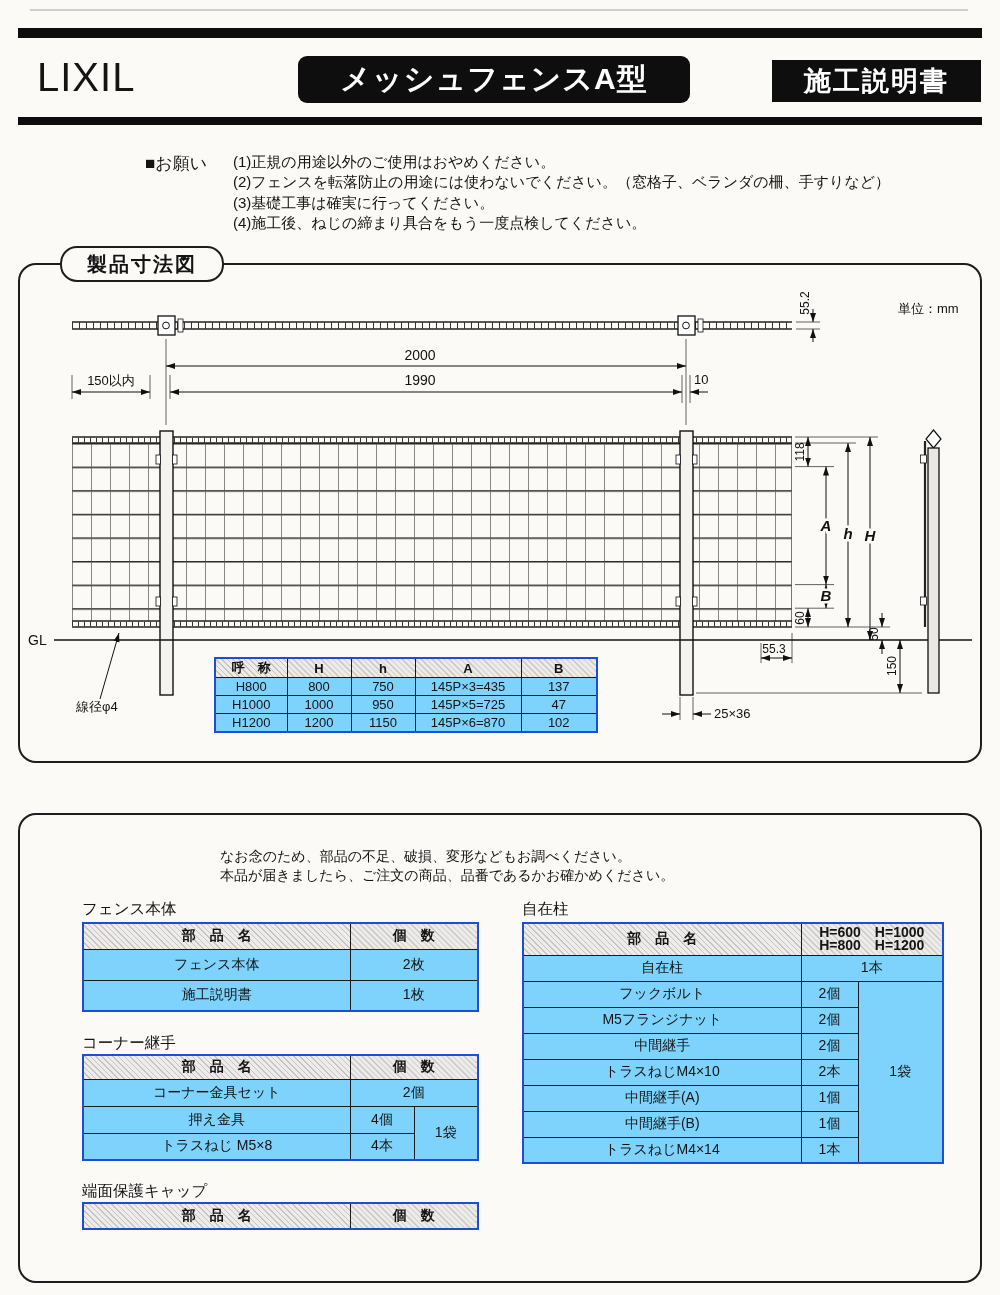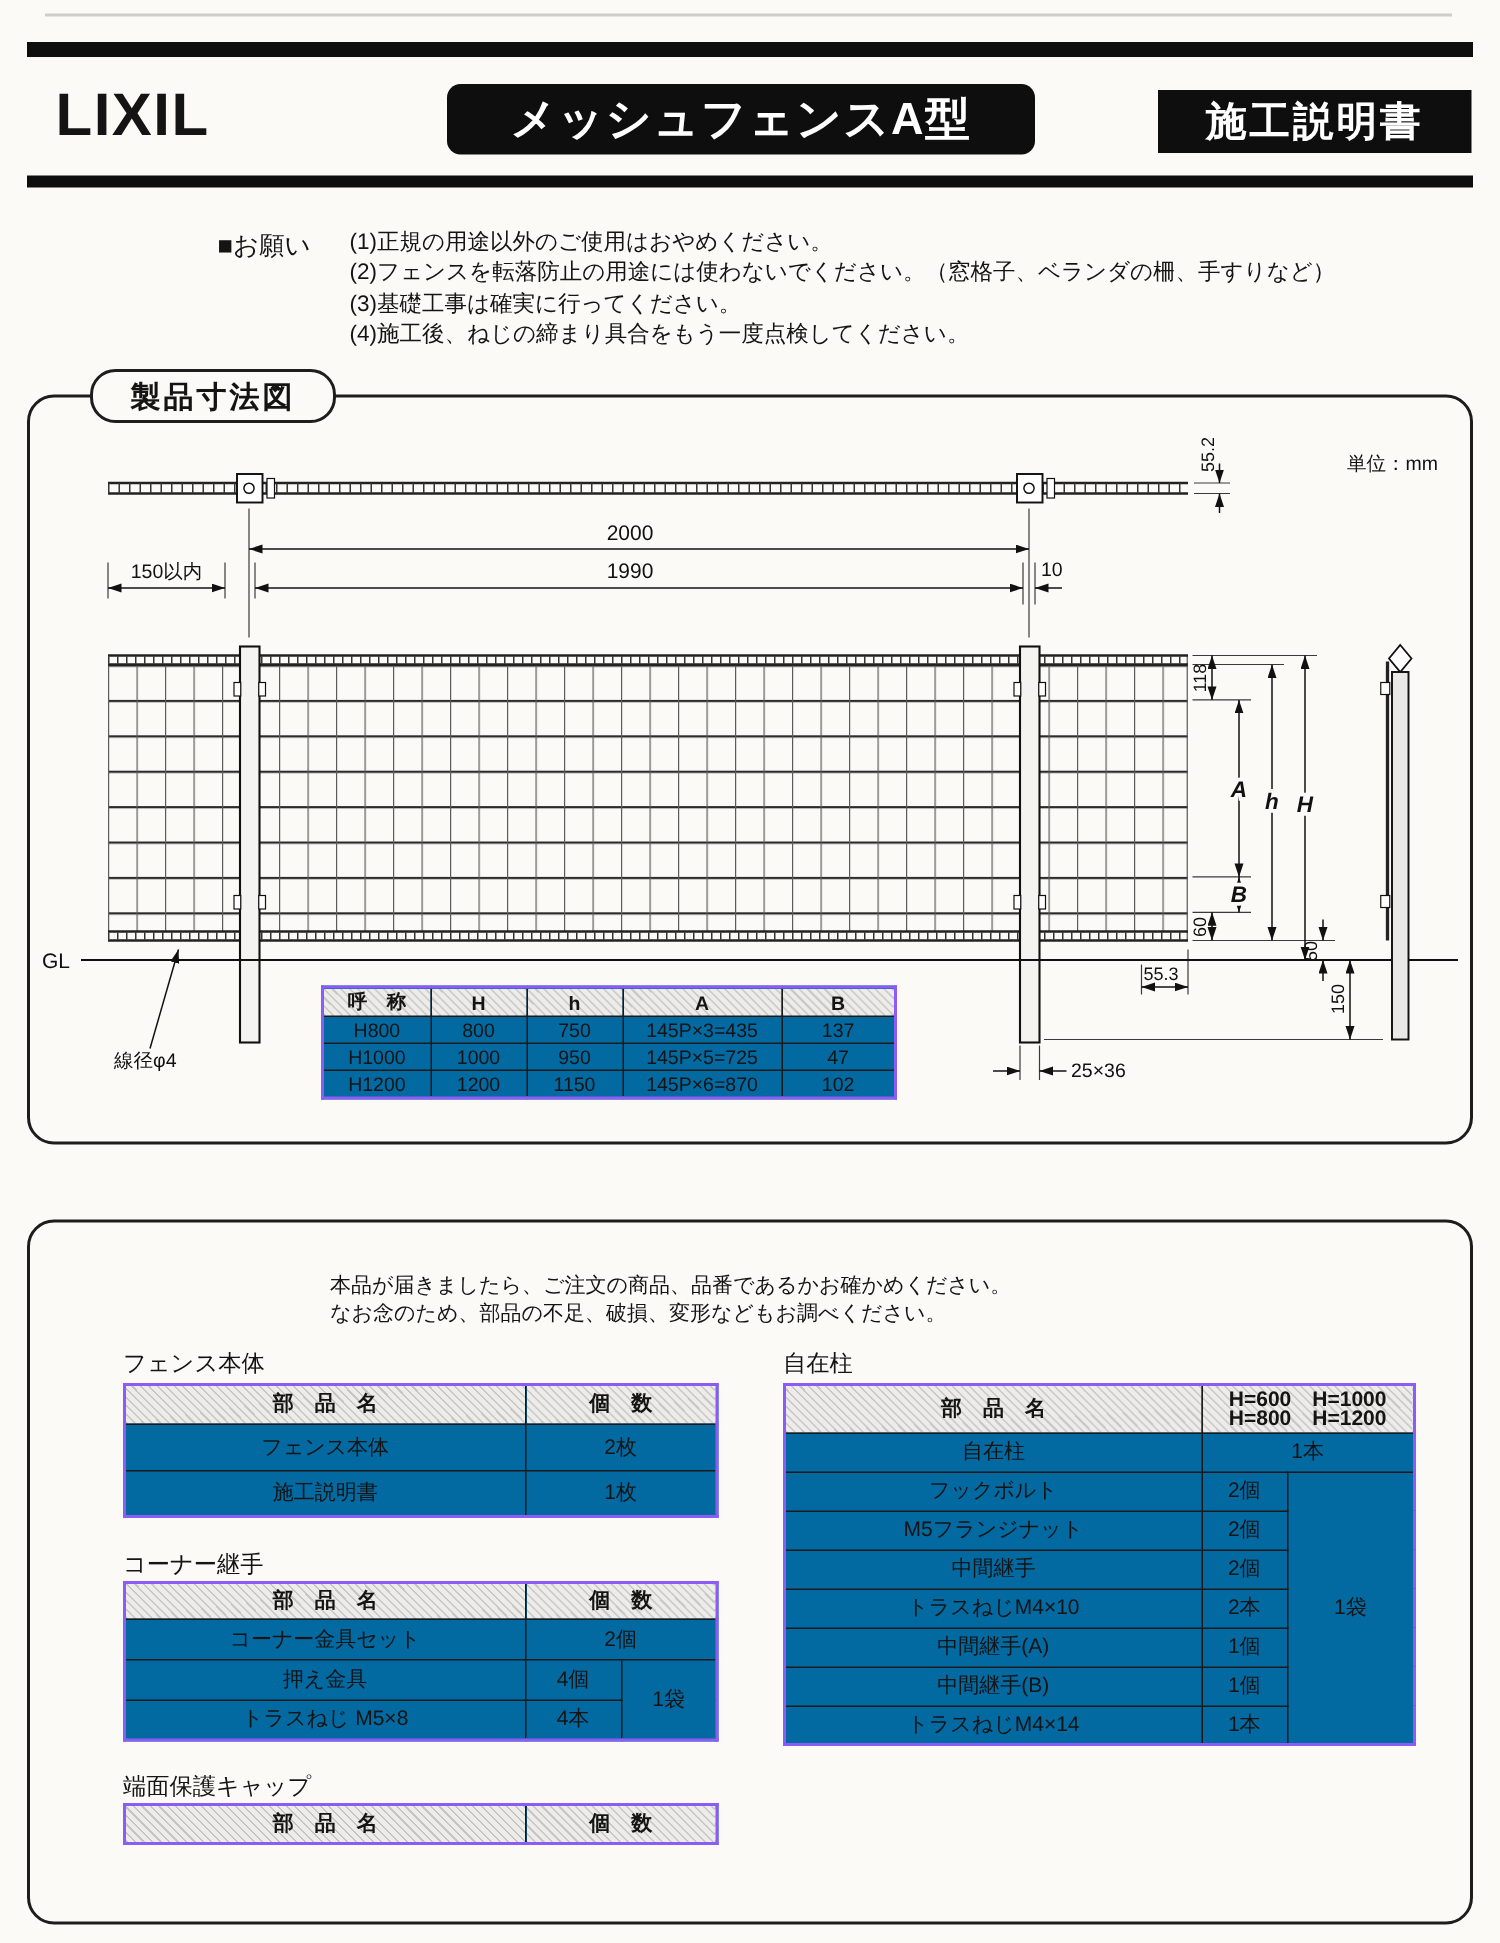--- a/index.html
+++ b/index.html
@@ -1,38 +1,38 @@
 <!DOCTYPE html>
 <html><head>
 <meta charset="utf-8">
 <style>
   *{margin:0;padding:0;box-sizing:border-box}
   html,body{width:1000px;height:1295px}
   body{background:#fbfaf7;font-family:"Liberation Sans","DejaVu Sans",sans-serif;color:#141414;position:relative;overflow:hidden}
   .scan-edge{position:absolute;left:30px;top:9px;width:938px;height:2px;background:#b9b7b3;opacity:.65}
   .bar{position:absolute;background:#0e0e0e}
-  .logo{position:absolute;left:37px;top:55px;font-size:40px;font-weight:700;letter-spacing:1px}
+  .logo{position:absolute;left:37px;top:55px;font-size:40px;font-weight:400;letter-spacing:1px}
   .title-pill{position:absolute;left:298px;top:56px;width:392px;height:47px;background:#0e0e0e;color:#fff;border-radius:9px;display:flex;align-items:center;justify-content:center;font-size:30px;font-weight:700;letter-spacing:1px}
   .doctype{position:absolute;left:772px;top:60px;width:209px;height:42px;background:#0e0e0e;color:#fff;display:flex;align-items:center;justify-content:center;font-size:27px;font-weight:700;letter-spacing:2px}
   .notice-label{position:absolute;left:145px;top:152px;font-size:17px}
   .notice-items{position:absolute;left:233px;top:152px;font-size:15px;line-height:20.4px}
   .rbox{position:absolute;left:18px;border:2px solid #1d1d1d;border-radius:18px}
   .dim-box{top:263px;width:964px;height:500px}
   .pack-box{top:813px;width:964px;height:470px}
   .pill{position:absolute;top:-19px;background:#fbfaf7;border:2px solid #1d1d1d;border-radius:17px;height:36px;display:inline-flex;align-items:center;padding:0 25px;font-size:20px;font-weight:700;letter-spacing:2px}
   .drawing{position:absolute;left:0;top:0}
   svg text{fill:#111;font-family:inherit}
   .t12{font-size:12px}.t13{font-size:13px}.t14{font-size:14px}
   .big{font-size:15px;font-style:italic;font-weight:bold;paint-order:stroke;stroke:#fbfaf7;stroke-width:5px}
   .wire2{stroke:#222;stroke-width:1.6}
   .ext{stroke:#3a3a3a;stroke-width:0.8}
   .dim{stroke:#111;stroke-width:1;marker-start:url(#ar);marker-end:url(#ar)}
   .dimE{stroke:#111;stroke-width:1;marker-end:url(#ar)}
   .clip{fill:#fff;stroke:#111;stroke-width:0.8}
-  table.t{position:absolute;border-collapse:collapse;table-layout:fixed;background:#0369a1;border:2px solid #8b5cf6}
+  table.t{position:absolute;border-collapse:collapse;table-layout:fixed;background:#7dd3fc;border:2px solid #1d4ed8}
   table.t th,table.t td{border:1px solid #1a1a1a;font-size:14px;padding:0 8px;text-align:center;overflow:hidden;white-space:nowrap}
   table.t th{font-weight:600}
   td.nm{text-align:left;padding-left:10px}
   .hatch th{background:repeating-linear-gradient(45deg,#c6c5c2 0,#c6c5c2 1px,#edecea 1px,#edecea 4px)}
   table.stab th,table.stab td{font-size:13px;padding:0 4px}
   .szh{font-size:11px;line-height:13px;font-weight:600;padding:1px 2px}
   .heading{position:absolute;font-size:15.5px}
   .intro{position:absolute;left:200px;top:32px;font-size:14px;line-height:19px}
 </style>
 </head>
@@ -227,22 +227,22 @@
       <td>145P×6=870</td>
       <td>102</td>
     </tr>
   </tbody>
     </table>
 </div>
 
 <div class="rbox pack-box">
 
   <div class="intro">
+    <div>なお念のため、部品の不足、破損、変形などもお調べください。</div>
     <div>本品が届きましたら、ご注文の商品、品番であるかお確かめください。</div>
-    <div>なお念のため、部品の不足、破損、変形などもお調べください。</div>
   </div>
 
   <div class="heading" style="left:62px;top:84px">フェンス本体</div>
   <table class="t" style="left:62px;top:107px;width:395px">
     <colgroup>
         <col style="width:267px">
         <col style="width:128px">
       </colgroup>
     <tbody>
         <tr class="hatch" style="height:26px">

